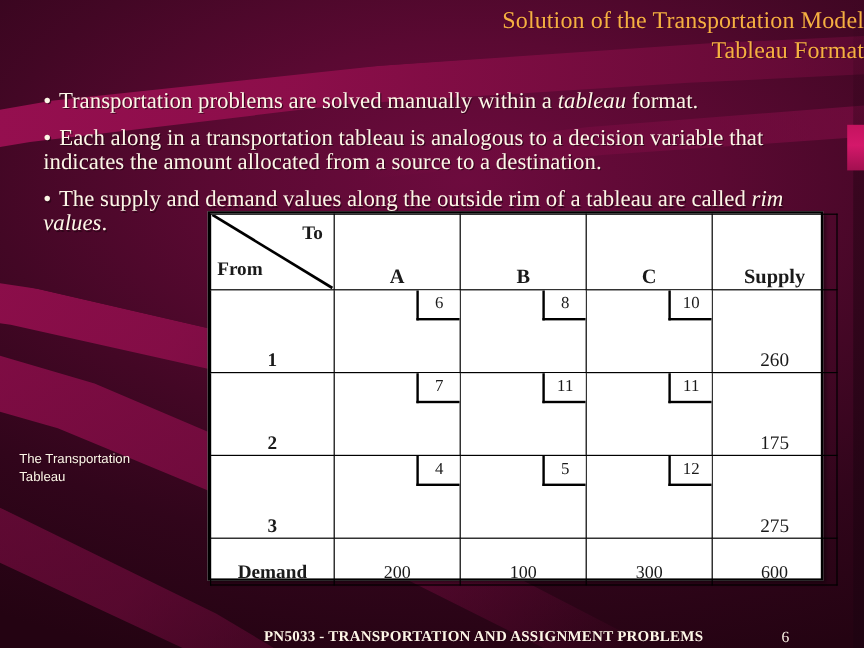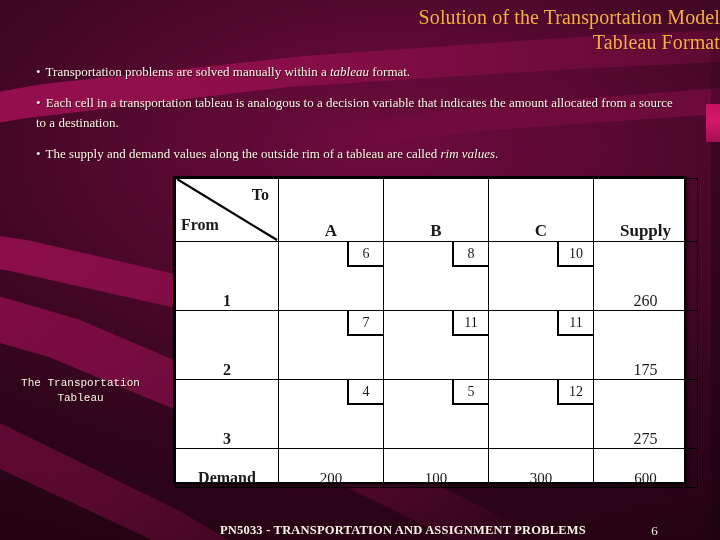--- a/index.html
+++ b/index.html
@@ -93,40 +93,40 @@
     line-height: 25px;
     letter-spacing: .1px;
     text-shadow: 1px 1px 0 #4a0728;
     z-index: 5;
   }
   #title .tline { display: block; text-align: right; }
 
   
   .bullets {
     position: absolute;
-    left: 36px; top: 62px;
+    left: 36px; top: 75px;
     width: 648px;
     color: #fdf6e7;
-    font-size: 13px;
+    font-size: 19px;
     line-height: 20px;
     z-index: 5;
     text-shadow: 1px 1px 0 rgba(40,4,22,.75);
   }
   .bullet { margin-bottom: 11px; }
   .bullet .dot { letter-spacing: 2px; }
   .it { font-style: italic; }
 
   
   #caption {
     position: absolute;
-    left: 3px; top: 376px;
+    left: 16px; top: 376px;
     width: 155px;
-    text-align: center;
+    text-align: left;
     color: #fdf6e7;
-    font-family: Liberation Mono, monospace;
+    font-family: Liberation Sans, sans-serif;
     font-size: 11px;
     line-height: 15px;
     z-index: 6;
     text-shadow: 1px 1px 0 rgba(40,4,22,.8);
   }
 
   
   #tableau {
     position: absolute;
     left: 173px; top: 176px;
@@ -252,21 +252,21 @@
     <span class="tline">Tableau Format</span>
   </div>
 
   <div class="bullets">
     <div class="bullet">
       <span class="dot">•</span>
       <span>Transportation problems are solved manually within a </span><span class="it">tableau</span><span> format.</span>
     </div>
     <div class="bullet">
       <span class="dot">•</span>
-      <span>Each cell in a transportation tableau is analogous to a decision variable that indicates the  amount allocated from a source to a destination.</span>
+      <span>Each along in a transportation tableau is analogous to a decision variable that indicates the  amount allocated from a source to a destination.</span>
     </div>
     <div class="bullet">
       <span class="dot">•</span>
       <span>The supply and demand values along the outside rim of a tableau are called </span><span class="it">rim values</span><span>.</span>
     </div>
   </div>
 
   <div id="caption">
     <span>The Transportation</span><br>
     <span>Tableau</span>

